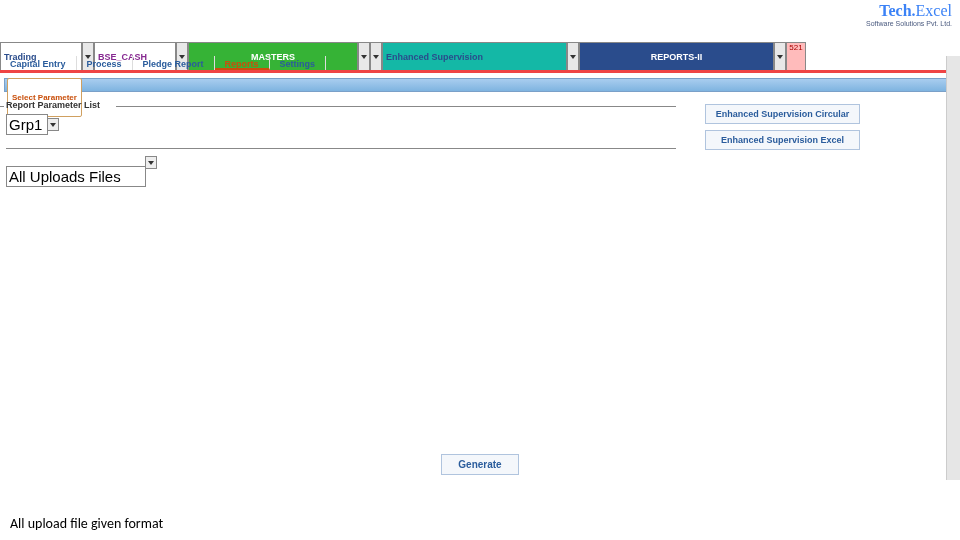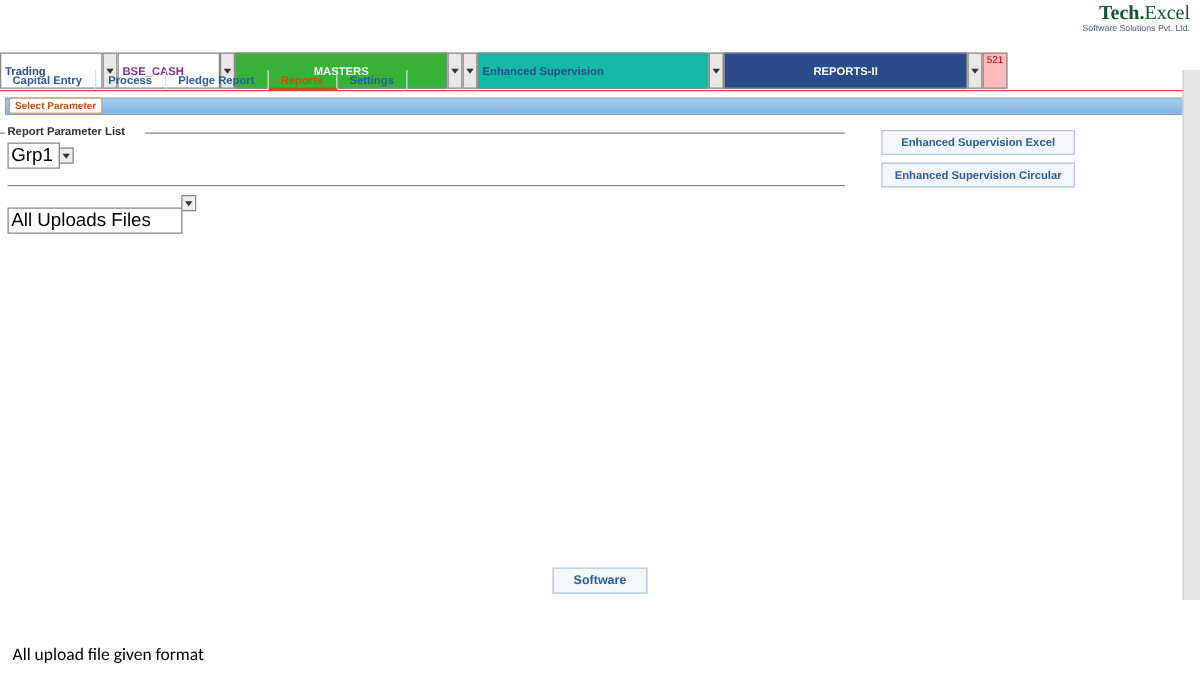--- a/index.html
+++ b/index.html
@@ -1,36 +1,36 @@
 <!DOCTYPE html>
 <html><head>
 <meta charset="utf-8">
 <style>
   * { box-sizing: border-box; margin: 0; padding: 0; }
   body { font-family: Arial, sans-serif; font-size: 10px; background: #fff; width: 960px; height: 540px; position: relative; overflow: hidden; }
   .logo { position: absolute; top: 2px; right: 8px; text-align: right; }
-  .logo-main { font-size: 16px; font-weight: bold; color: #14532d; font-family: Georgia, serif; }
+  .logo-main { font-size: 16px; font-weight: bold; color: #3b82f6; font-family: Georgia, serif; }
   .logo-main .thin { font-weight: normal; }
   .logo-sub { font-size: 7px; color: #4a5a7f; }
   .menubar { position: absolute; top: 42px; left: 0; right: 0; display: flex; height: 29px; }
   .menu-item { border: 1px solid #888; font-size: 9px; font-weight: bold; display: flex; align-items: center; padding: 0 3px; }
   .menu-trading { width: 82px; background: #fff; color: #2a4c8c; }
   .menu-dd { width: 12px; background: #e8e8e8; border: 1px solid #888; display:flex; align-items:center; justify-content:center; }
   .menu-dd::after { content: ''; border-left:3px solid transparent; border-right:3px solid transparent; border-top:4px solid #333; }
   .menu-bse { width: 82px; background: #fff; color: #872a91; }
   .menu-masters { width: 170px; background: #36b336; color: #fff; justify-content:center; }
   .menu-day { width: 150px; background: #9e4bb8; color: #fff; justify-content:center; }
   .menu-enh { width: 185px; background: #14b8a6; color: #2a4c8c; }
   .menu-reports { width: 195px; background: #2a4c8c; color: #fff; justify-content:center; }
   .menu-end { width: 20px; background: #fbb; border:1px solid #888; text-align:center; font-size:8px; color:#a00; }
-  .submenu { position: absolute; top: 56px; left: 0; right: 0; display: flex; height: 17px; border-bottom: 1px solid #ef4444; }
+  .submenu { position: absolute; top: 56px; left: 0; right: 0; display: flex; height: 17px; border-bottom: 3px solid #ef4444; }
   .sub-item { font-size: 9px; color: #2a5c9c; padding: 3px 10px; border-right: 1px solid #ddd; font-weight: bold; cursor:pointer; }
   .sub-item.active { color: #c94f0b; border-bottom: 2px solid #c94f0b; }
   .param-header { position: absolute; top: 78px; left: 4px; right: 4px; height: 14px; background: linear-gradient(#a9cdef,#7fb4e0); border: 1px solid #7aa0c8; }
-  .param-tab { display:inline-block; background:#fff; border:1px solid #d0a060; border-radius:2px; font-size:8px; color:#c94f0b; font-weight:bold; padding:1px 4px; margin:-1px 12px 0 2px; }
+  .param-tab { display:inline-block; background:#fff; border:1px solid #d0a060; border-radius:2px; font-size:8px; color:#c94f0b; font-weight:bold; padding:14px 4px; margin:-1px 12px 0 2px; }
   .params { position: absolute; top: 100px; left: 6px; width: 670px; font-size: 9px; }
   .fieldset-title { font-size: 9px; font-weight: bold; margin-bottom: 4px; color: #333; position:relative; }
   .fieldset-title::before { content:''; position:absolute; top:6px; left:-6px; width:4px; border-top:1px solid #888; }
   .fieldset-title::after { content:''; position:absolute; top:6px; left:110px; right:0; border-top:1px solid #888; }
   .param-row { display:flex; align-items:center; margin: 3px 0; }
   .param-label { width: 310px; color: #333; }
   .param-input { border: 1px solid #888; font-size:15px; padding:1px 2px; background:#fff; }
   .param-select-sm { width: 42px; }
   .param-date { width: 68px; }
   .param-select-lg { width: 140px; margin-top: 28px; }
@@ -87,23 +87,23 @@
   </div>
   <div class="param-row">
     <input class="param-input param-select-lg" value="All Uploads Files" style="">
     <span class="dd-btn"></span>
   </div>
 </div>
 
 <div class="hr-line"></div>
 
 <div class="side-buttons">
+  <button class="side-btn">Enhanced Supervision Circular</button>
   <button class="side-btn">Enhanced Supervision Excel</button>
-  <button class="side-btn">Enhanced Supervision Circular</button>
 </div>
 
 <div class="vscroll"></div>
 
 <div class="generate-wrap">
-  <button class="generate-btn">Software</button>
+  <button class="generate-btn">Generate</button>
 </div>
 
 <div class="footer-note">All upload file given format</div>
 
 </body></html>

